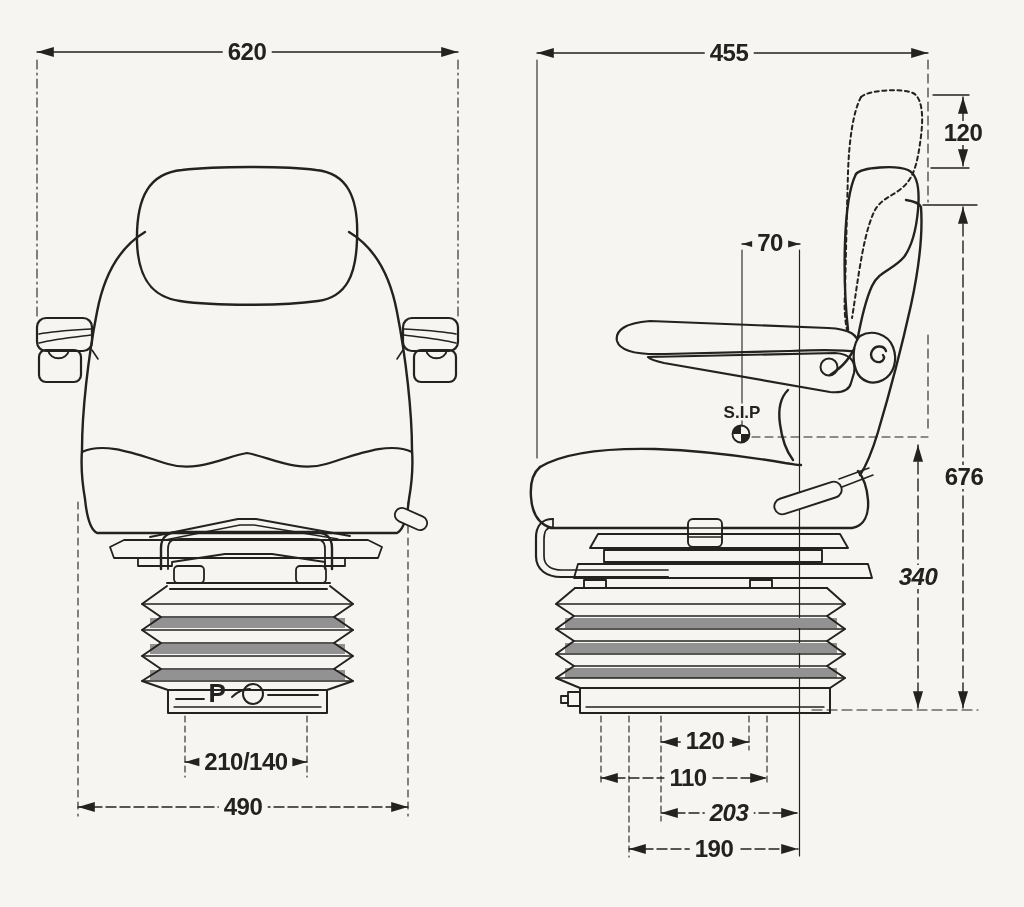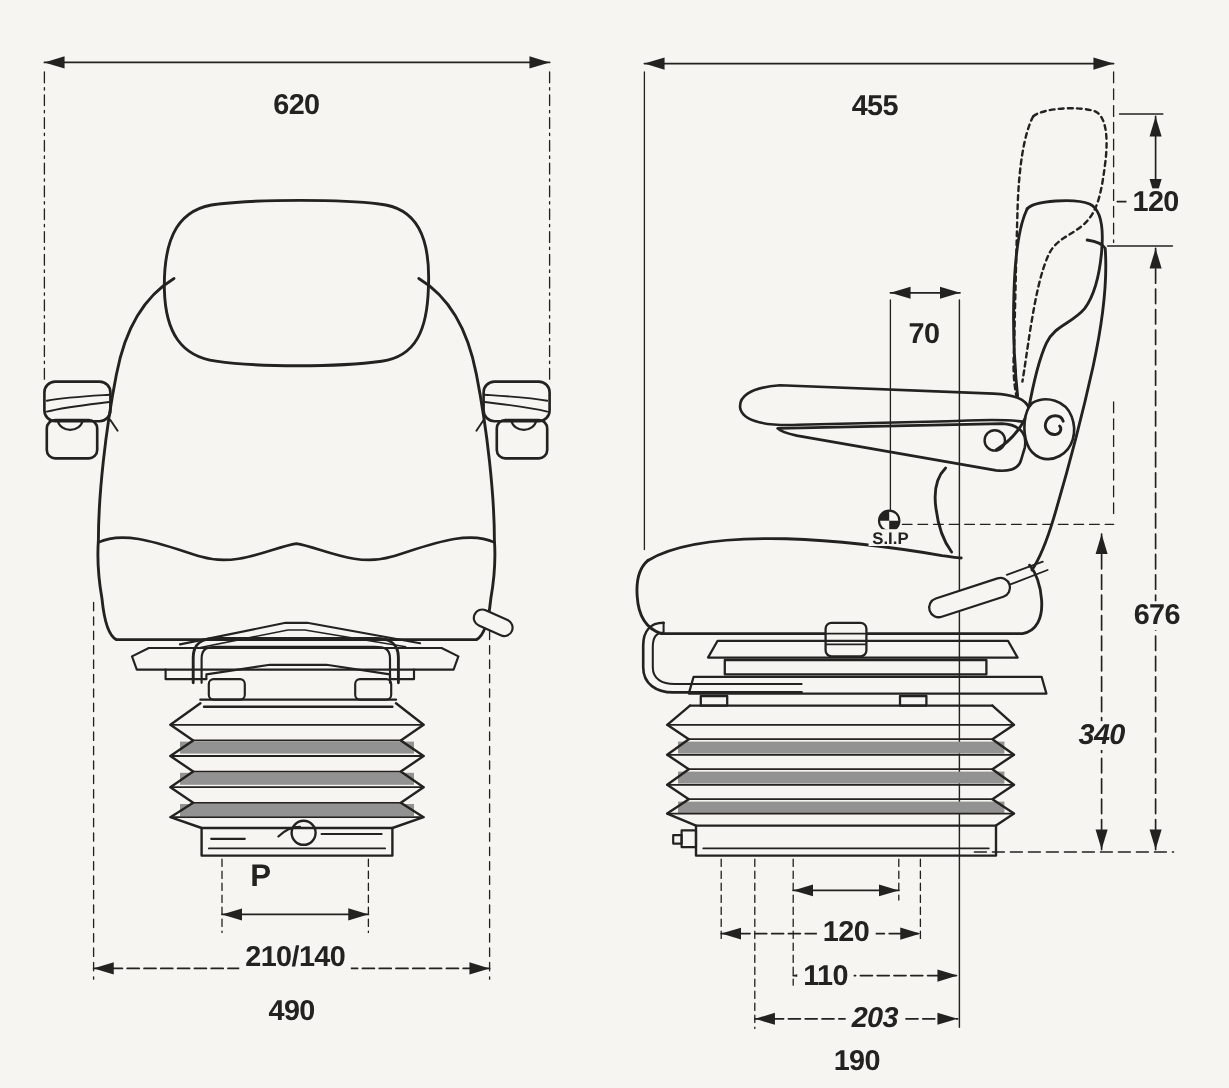--- a/index.html
+++ b/index.html
@@ -7,23 +7,23 @@
   .canvas {
     position:relative; width:1024px; height:907px;
     background:var(--paper); overflow:hidden;
     font-family:"Liberation Sans", sans-serif;
   }
   svg { position:absolute; left:0; top:0; }
   .dim-label {
     position:absolute; transform:translate(-50%,-50%);
     font:bold 24px/1 "Liberation Sans", sans-serif;
     letter-spacing:-0.5px; color:var(--ink);
-    background:var(--paper); padding:0 5px; white-space:nowrap;margin-top:36px;
+    background:var(--paper); padding:0 5px; white-space:nowrap;
   }
-  .dim-label.small { font-size:14px; padding:0 3px; letter-spacing:0; }
+  .dim-label.small { font-size:17px; padding:0 3px; letter-spacing:0; }
   .dim-label.pmark { font-size:26px; background:transparent; padding:0; }
 </style>
 </head>
 <body>
 
 <div class="canvas">
 
 <svg width="1024" height="907" viewBox="0 0 1024 907" fill="none" stroke="#232220" stroke-linecap="round" stroke-linejoin="round">
   <defs>
     <marker id="arr" viewBox="0 0 12 9" refX="12" refY="4.5" markerWidth="12" markerHeight="9" orient="auto-start-reverse">

